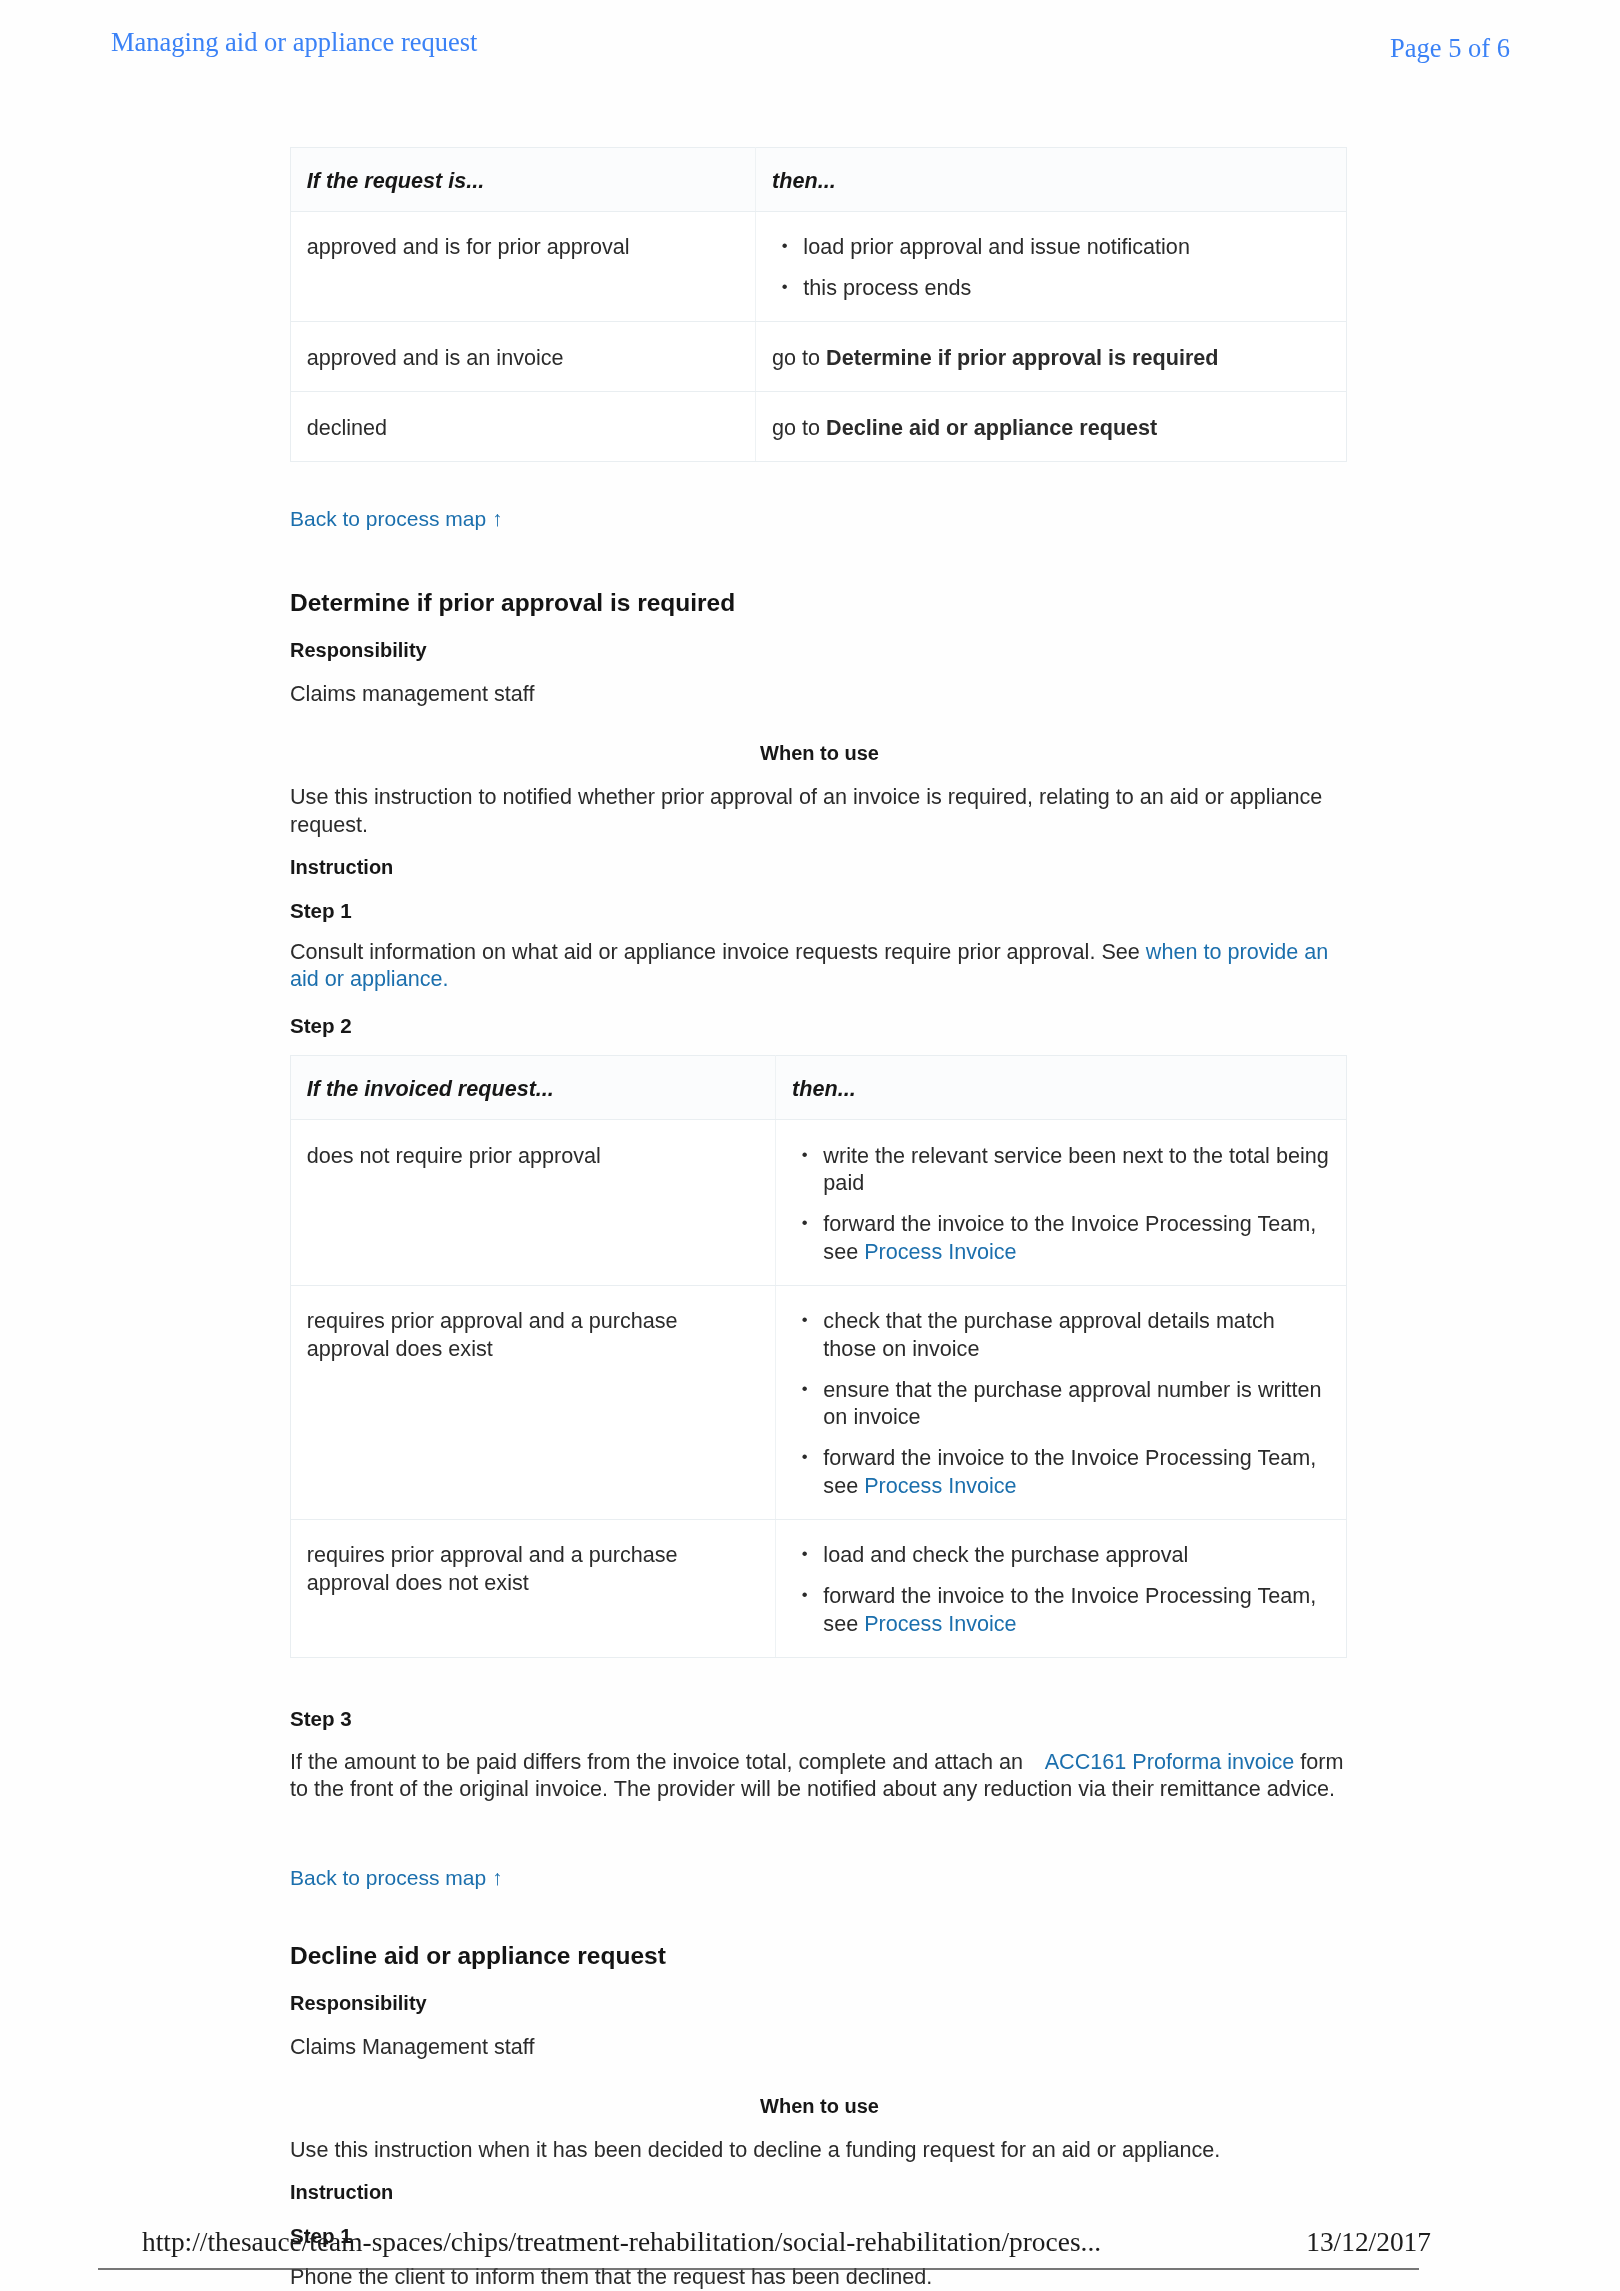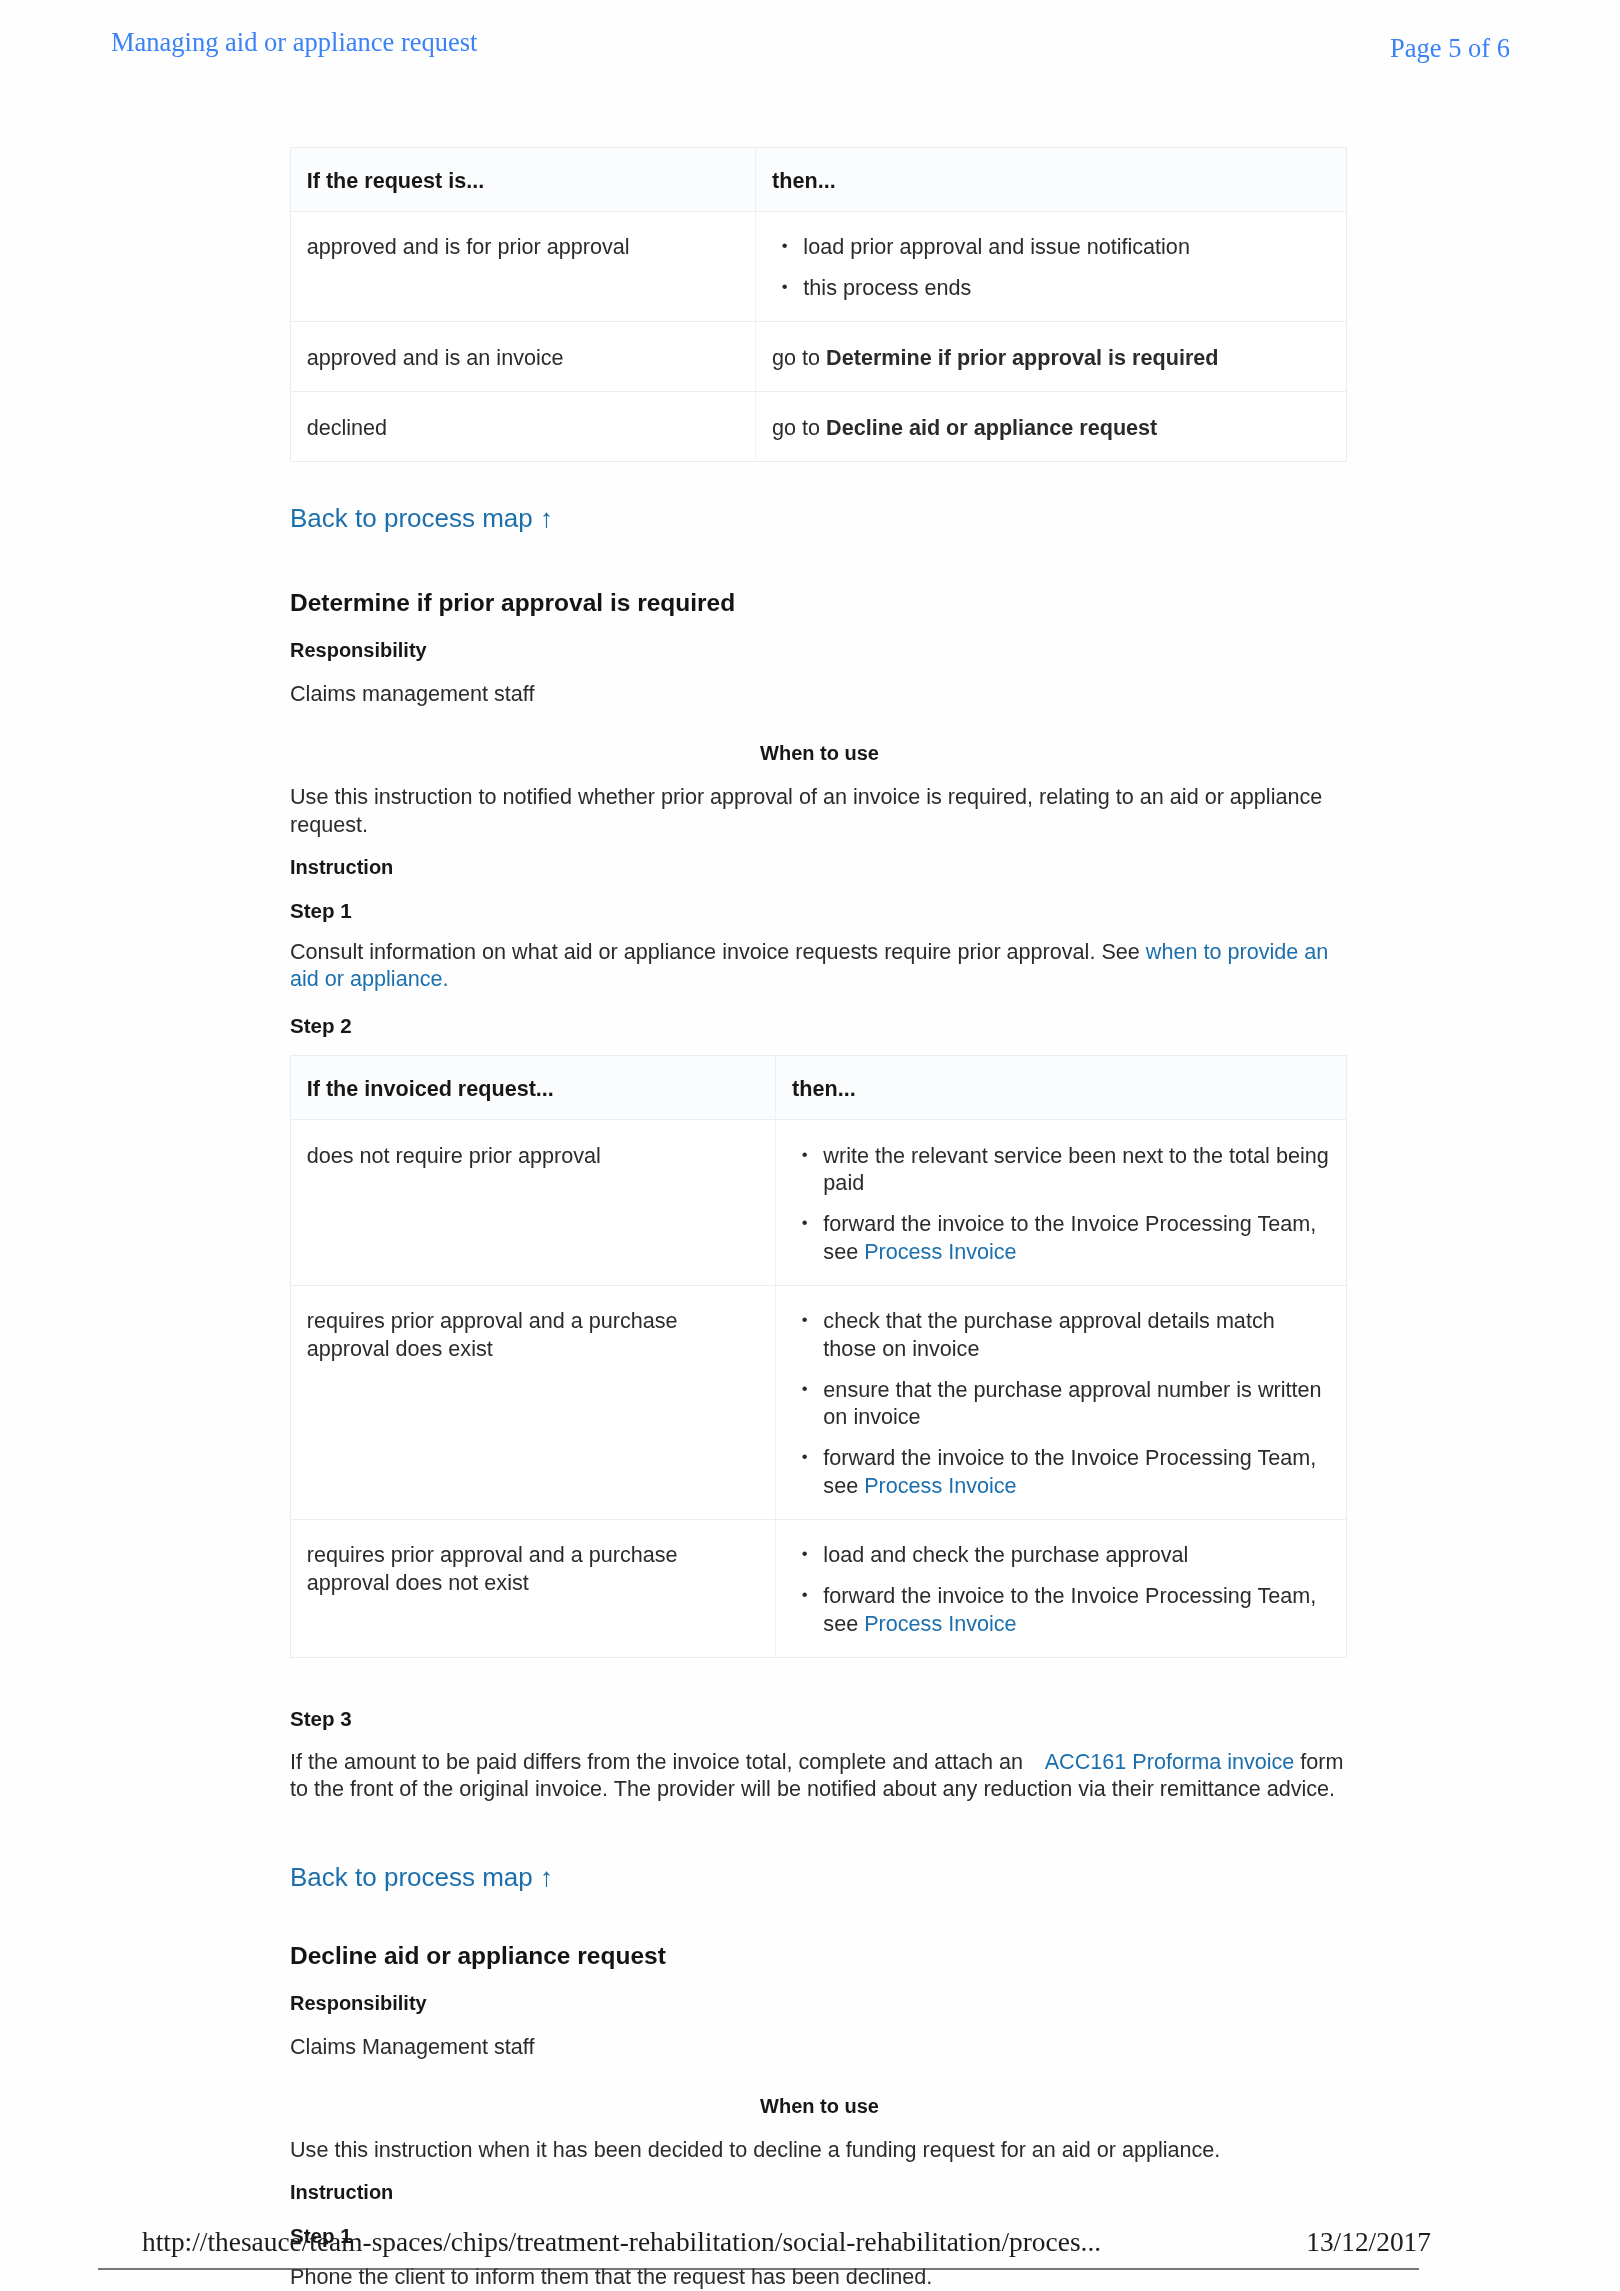--- a/index.html
+++ b/index.html
@@ -28,30 +28,30 @@
     position:absolute;top:2268px;left:98px;width:1321px;height:2px;
     background:#4a4a4a;opacity:.75;
   }
   
   .content{position:absolute;left:290px;top:147px;width:1059px;}
   p{margin:0;font-size:21.6px;line-height:27.4px;}
   .lbl{font-weight:bold;font-size:20px;color:#171717;margin:0;}
   .step-lbl{font-weight:bold;font-size:20.6px;color:#171717;margin:0;}
   h2{font-size:24.5px;font-weight:bold;color:#141414;margin:0;}
   a.link{color:#1b6fad;text-decoration:none;cursor:pointer;}
-  .back-link{font-size:26px;margin:0;}
+  .back-link{font-size:21px;margin:0;}
   
   table.decision{
     width:1057px;border-collapse:collapse;background:#fff;
     border:1px solid #e9eef1;font-size:21.6px;line-height:27.4px;
   }
   table.decision th{
     text-align:left;font-size:21.6px;font-weight:bold;color:#171717;
     padding:18.6px 15.7px 16.7px 15.7px;background:#fbfcfd;
-    border-bottom:1px solid #e9eef1;vertical-align:top;
+    border-bottom:1px solid #e9eef1;vertical-align:top;font-style:italic;
   }
   table.decision td{
     padding:21.6px 15.7px 19.6px 15.7px;vertical-align:top;
     border-bottom:1px solid #e9eef1;
   }
   table.decision .c1{border-right:1px solid #eef2f4;}
   table.t1 .c1{width:433px;}
   table.t2 .c1{width:453px;}
   ul.bullets{list-style:none;margin:0;padding:0 0 0 7.8px;}
   ul.bullets li{position:relative;padding-left:23.5px;margin:0 0 13.7px 0;}

